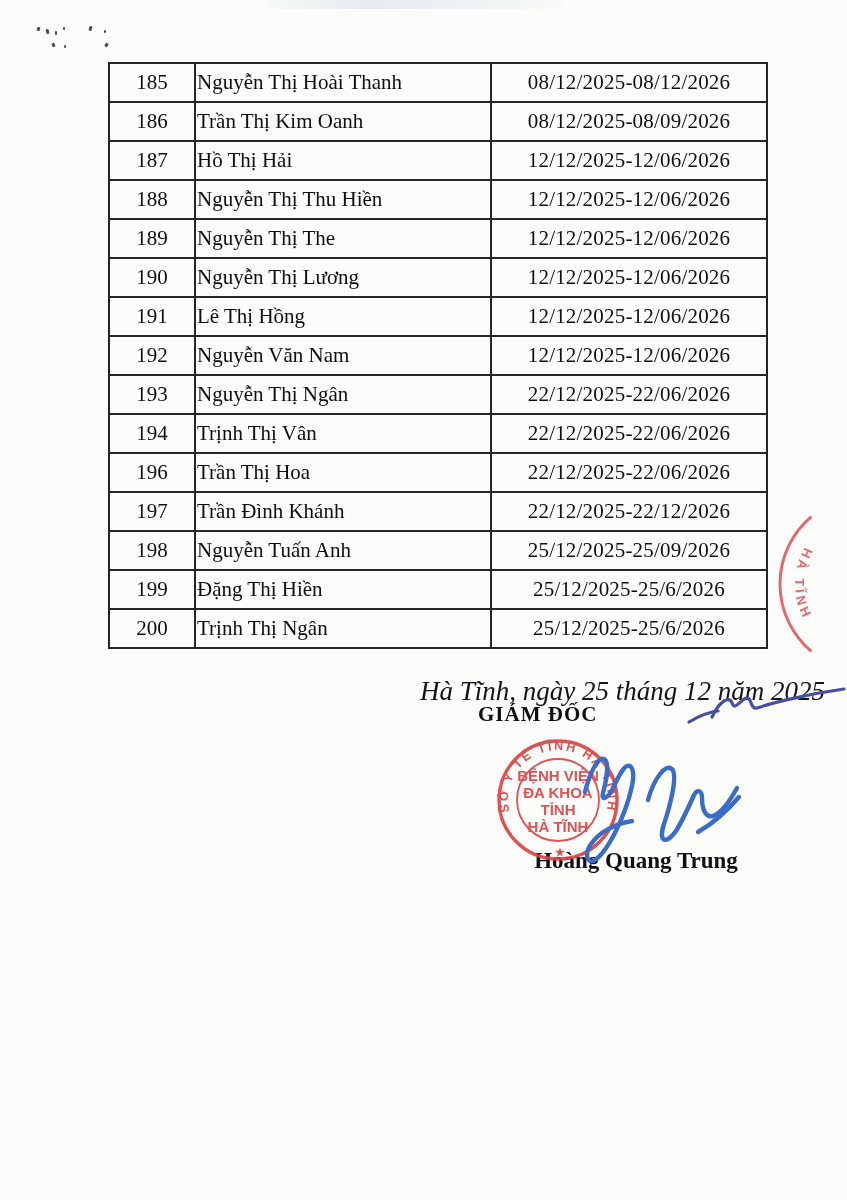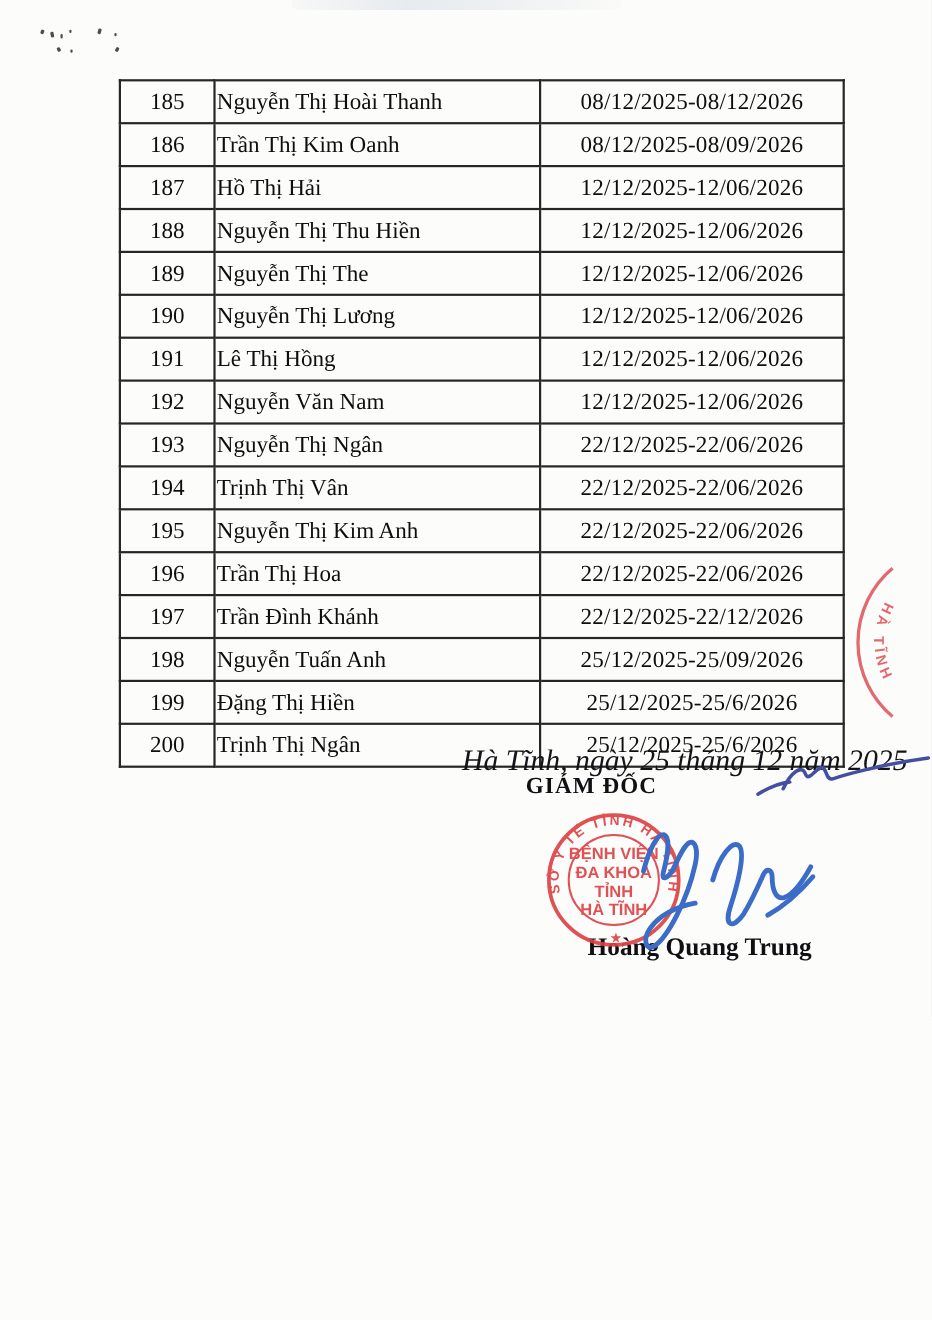--- a/index.html
+++ b/index.html
@@ -9,21 +9,21 @@
     font-family:"Liberation Serif", serif; color:#0e0e0e;
   }
   .top-smudge {
     position:absolute; left:265px; top:0; width:300px; height:9px;
     background:linear-gradient(90deg, rgba(130,150,185,0.04), rgba(120,140,180,0.16) 35%, rgba(130,150,185,0.10) 70%, rgba(130,150,185,0.02));
     border-radius:0 0 6px 6px;
   }
   .speck { position:absolute; background:#4d4d4d; border-radius:1px; }
 
   table.roster {
-    position:absolute; left:108px; top:72px;
+    position:absolute; left:108px; top:62px;
     border-collapse:collapse; table-layout:fixed;border-radius:21px;
   }
   table.roster td {
     border:2px solid #262626;
     height:35px; font-size:21px; line-height:1.1;
     overflow:hidden; white-space:nowrap;
   }
   td.c-no   { width:82px;  text-align:center; }
   td.c-name { width:292px; }
   td.c-per  { width:272px; text-align:center; letter-spacing:0.2px; }
@@ -108,25 +108,20 @@
           <td class="c-no">193</td>
           <td class="c-name">Nguyễn Thị Ngân</td>
           <td class="c-per">22/12/2025-22/06/2026</td>
         </tr>
         <tr>
           <td class="c-no">194</td>
           <td class="c-name">Trịnh Thị Vân</td>
           <td class="c-per">22/12/2025-22/06/2026</td>
         </tr>
         <tr>
-          <td class="c-no">195</td>
-          <td class="c-name">Nguyễn Thị Kim Anh</td>
-          <td class="c-per">22/12/2025-22/06/2026</td>
-        </tr>
-        <tr>
           <td class="c-no">196</td>
           <td class="c-name">Trần Thị Hoa</td>
           <td class="c-per">22/12/2025-22/06/2026</td>
         </tr>
         <tr>
           <td class="c-no">197</td>
           <td class="c-name">Trần Đình Khánh</td>
           <td class="c-per">22/12/2025-22/12/2026</td>
         </tr>
         <tr>

